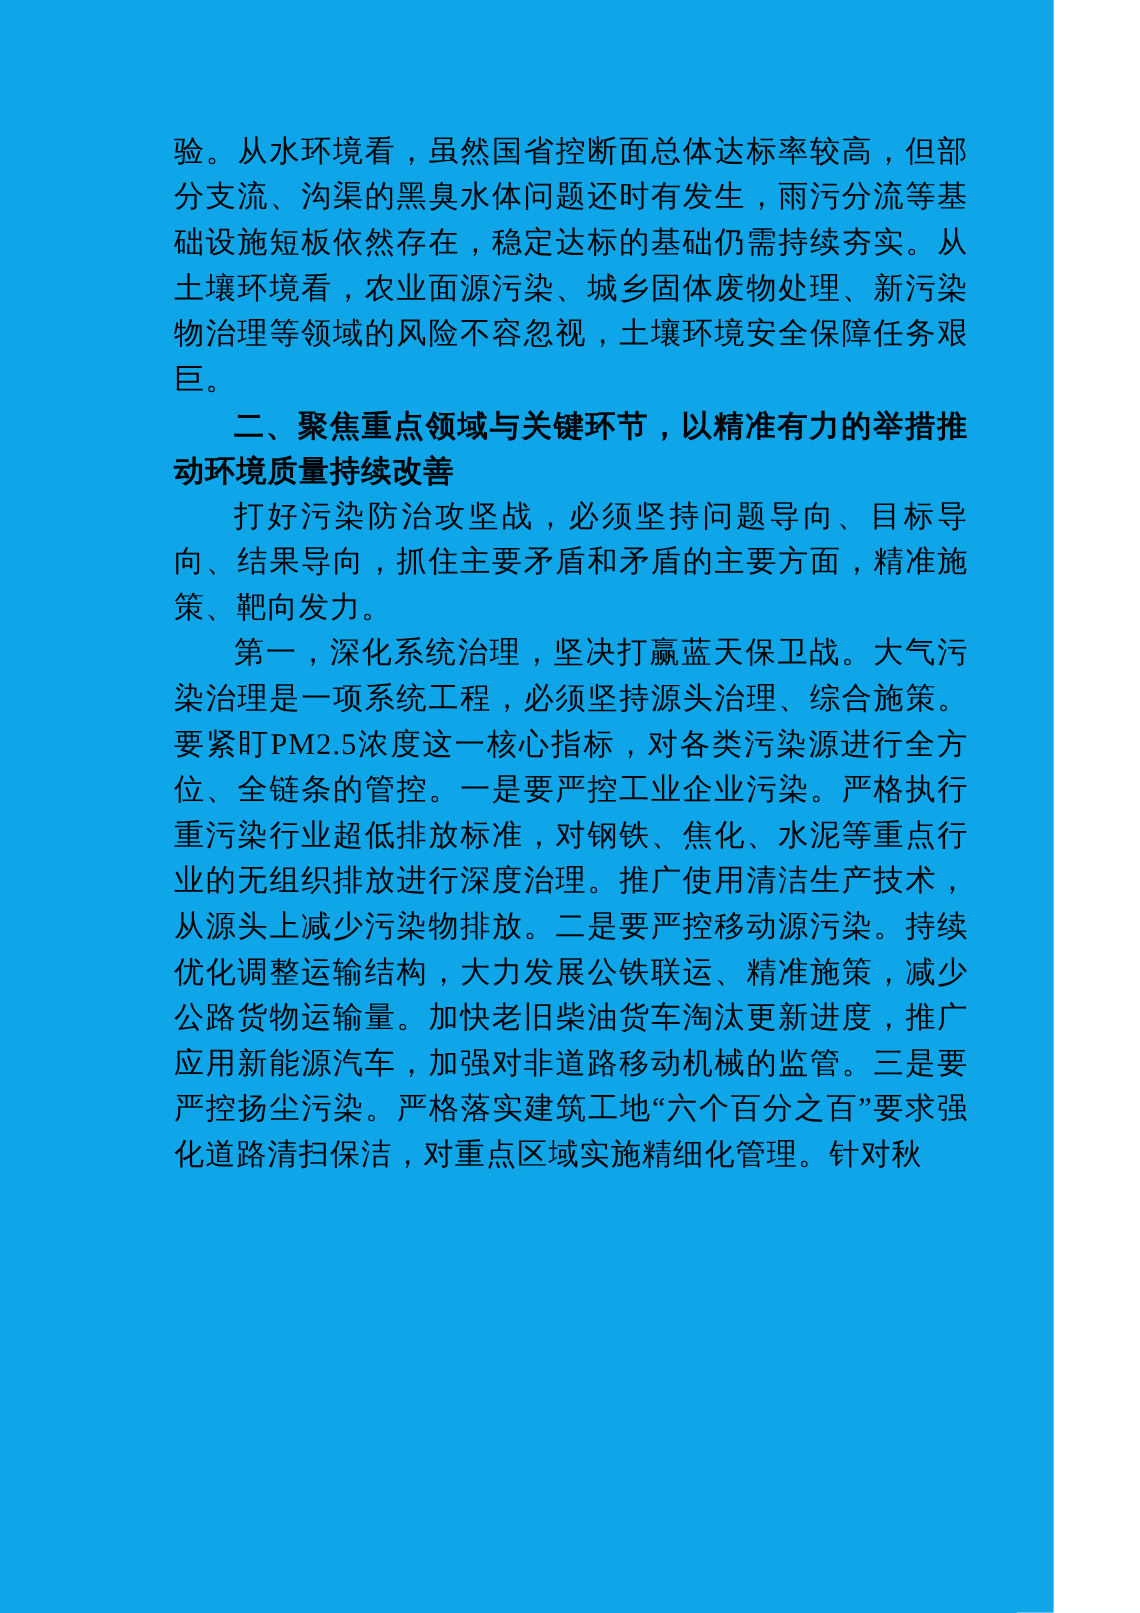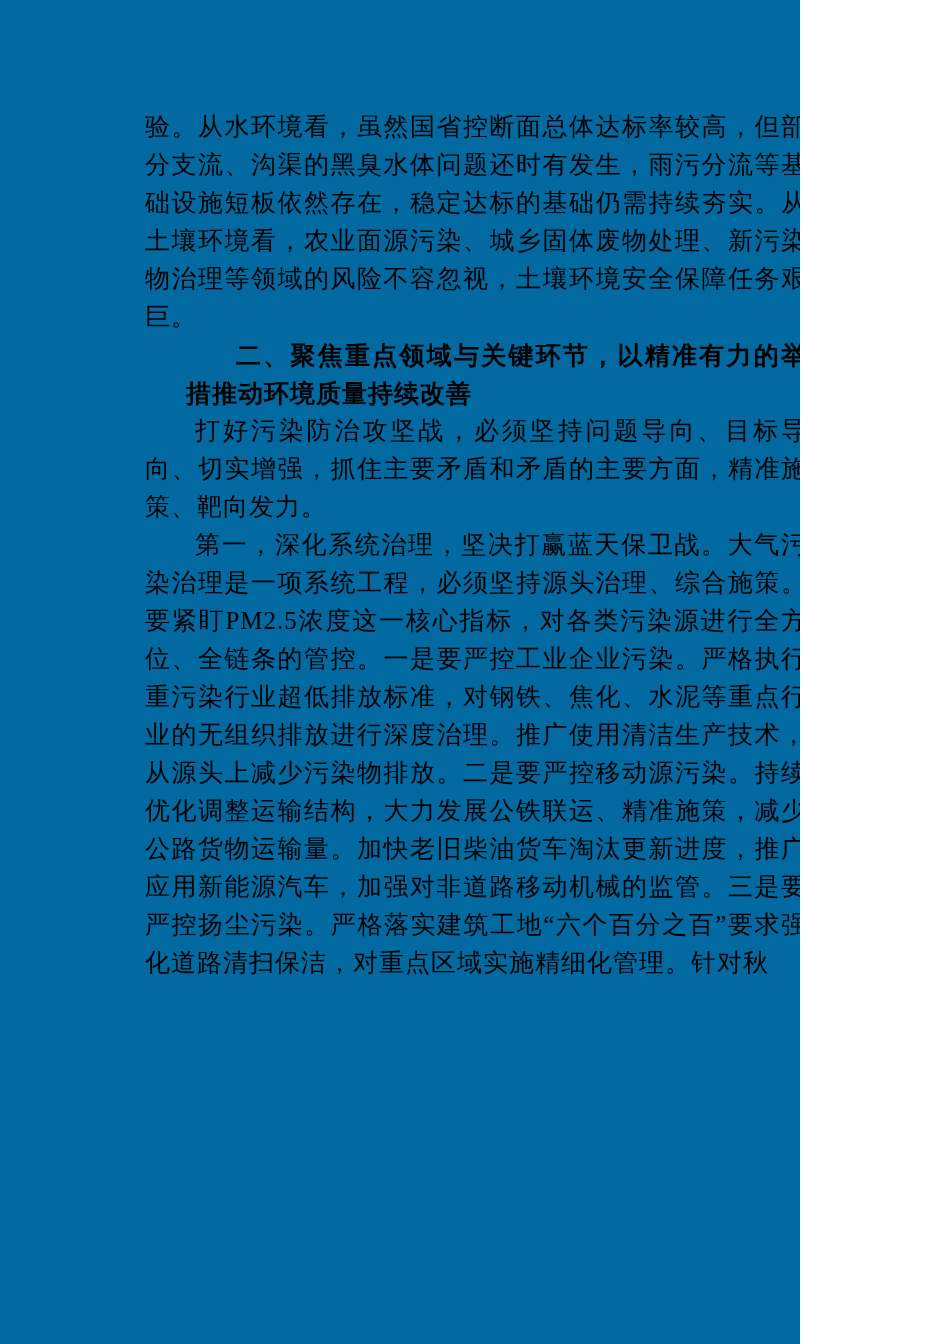--- a/index.html
+++ b/index.html
@@ -2,23 +2,23 @@
 <html><head>
 <meta charset="utf-8">
 <style>
   html, body {
     margin: 0;
     padding: 0;
     background: #ffffff;
   }
   .page {
     position: relative;
-    width: 800px;
+    width: 878px;
     height: 1344px;
-    background: #0369a1;
+    background: #0ea5e9;
     overflow: hidden;
     text-decoration: underline;
   }
   .content {
     position: absolute;
     left: 145px;
     top: 108px;
     width: 662px;
     color: #000000;
     font-family: "Liberation Serif", "DejaVu Serif", serif;
@@ -32,27 +32,26 @@
   .content p {
     margin: 0;
     padding: 0;
   }
   .content p.indent {
     text-indent: 2em;
   }
   .content p.heading {
     font-weight: bold;
     font-family: "Liberation Sans", "DejaVu Sans", sans-serif;
-    margin-left: 41px;
   }
 </style>
 </head>
 <body>
 
 <div class="page">
   <div class="content">
 
   <p class=" body-text">验。从水环境看，虽然国省控断面总体达标率较高，但部分支流、沟渠的黑臭水体问题还时有发生，雨污分流等基础设施短板依然存在，稳定达标的基础仍需持续夯实。从土壤环境看，农业面源污染、城乡固体废物处理、新污染物治理等领域的风险不容忽视，土壤环境安全保障任务艰巨。</p>
       <p class="indent heading">二、聚焦重点领域与关键环节，以精准有力的举措推动环境质量持续改善</p>
-      <p class="indent body-text">打好污染防治攻坚战，必须坚持问题导向、目标导向、切实增强，抓住主要矛盾和矛盾的主要方面，精准施策、靶向发力。</p>
+      <p class="indent body-text">打好污染防治攻坚战，必须坚持问题导向、目标导向、结果导向，抓住主要矛盾和矛盾的主要方面，精准施策、靶向发力。</p>
       <p class="indent body-text">第一，深化系统治理，坚决打赢蓝天保卫战。大气污染治理是一项系统工程，必须坚持源头治理、综合施策。要紧盯PM2.5浓度这一核心指标，对各类污染源进行全方位、全链条的管控。一是要严控工业企业污染。严格执行重污染行业超低排放标准，对钢铁、焦化、水泥等重点行业的无组织排放进行深度治理。推广使用清洁生产技术，从源头上减少污染物排放。二是要严控移动源污染。持续优化调整运输结构，大力发展公铁联运、精准施策，减少公路货物运输量。加快老旧柴油货车淘汰更新进度，推广应用新能源汽车，加强对非道路移动机械的监管。三是要严控扬尘污染。严格落实建筑工地“六个百分之百”要求强化道路清扫保洁，对重点区域实施精细化管理。针对秋</p>
     </div>
 </div>
 
 </body></html>

